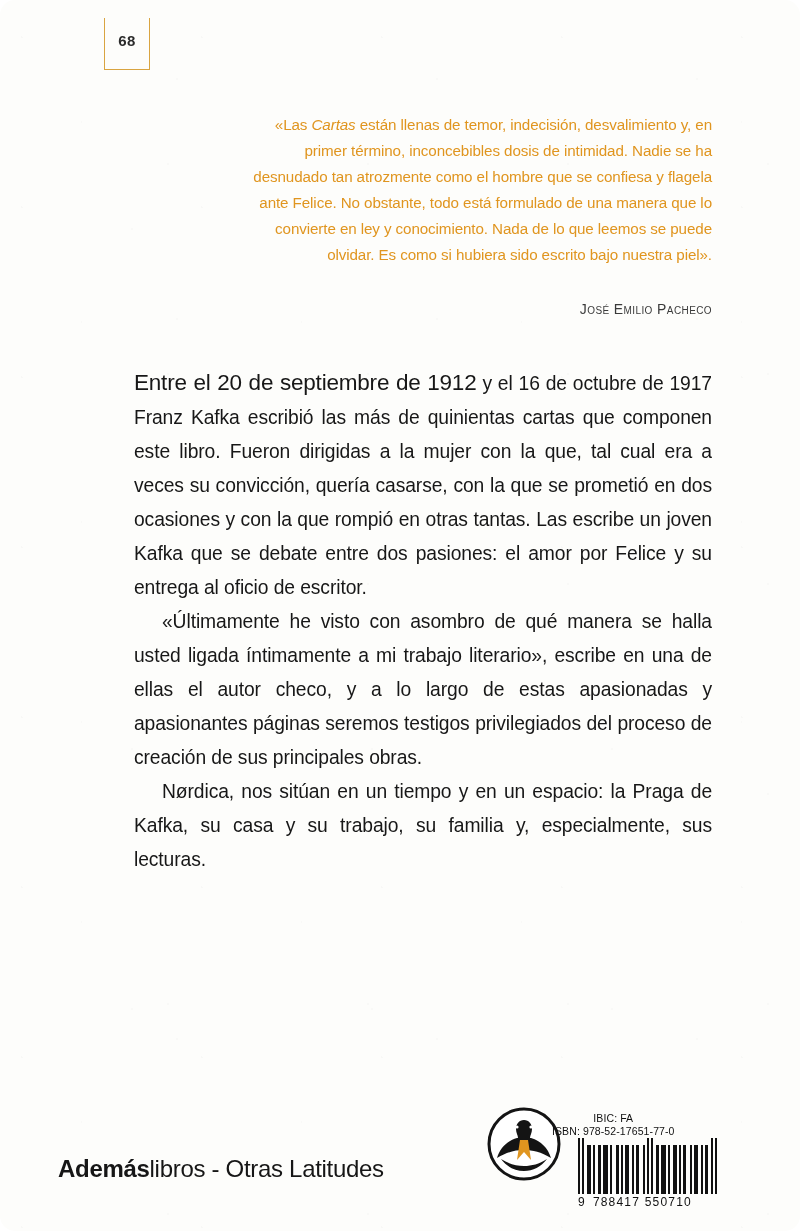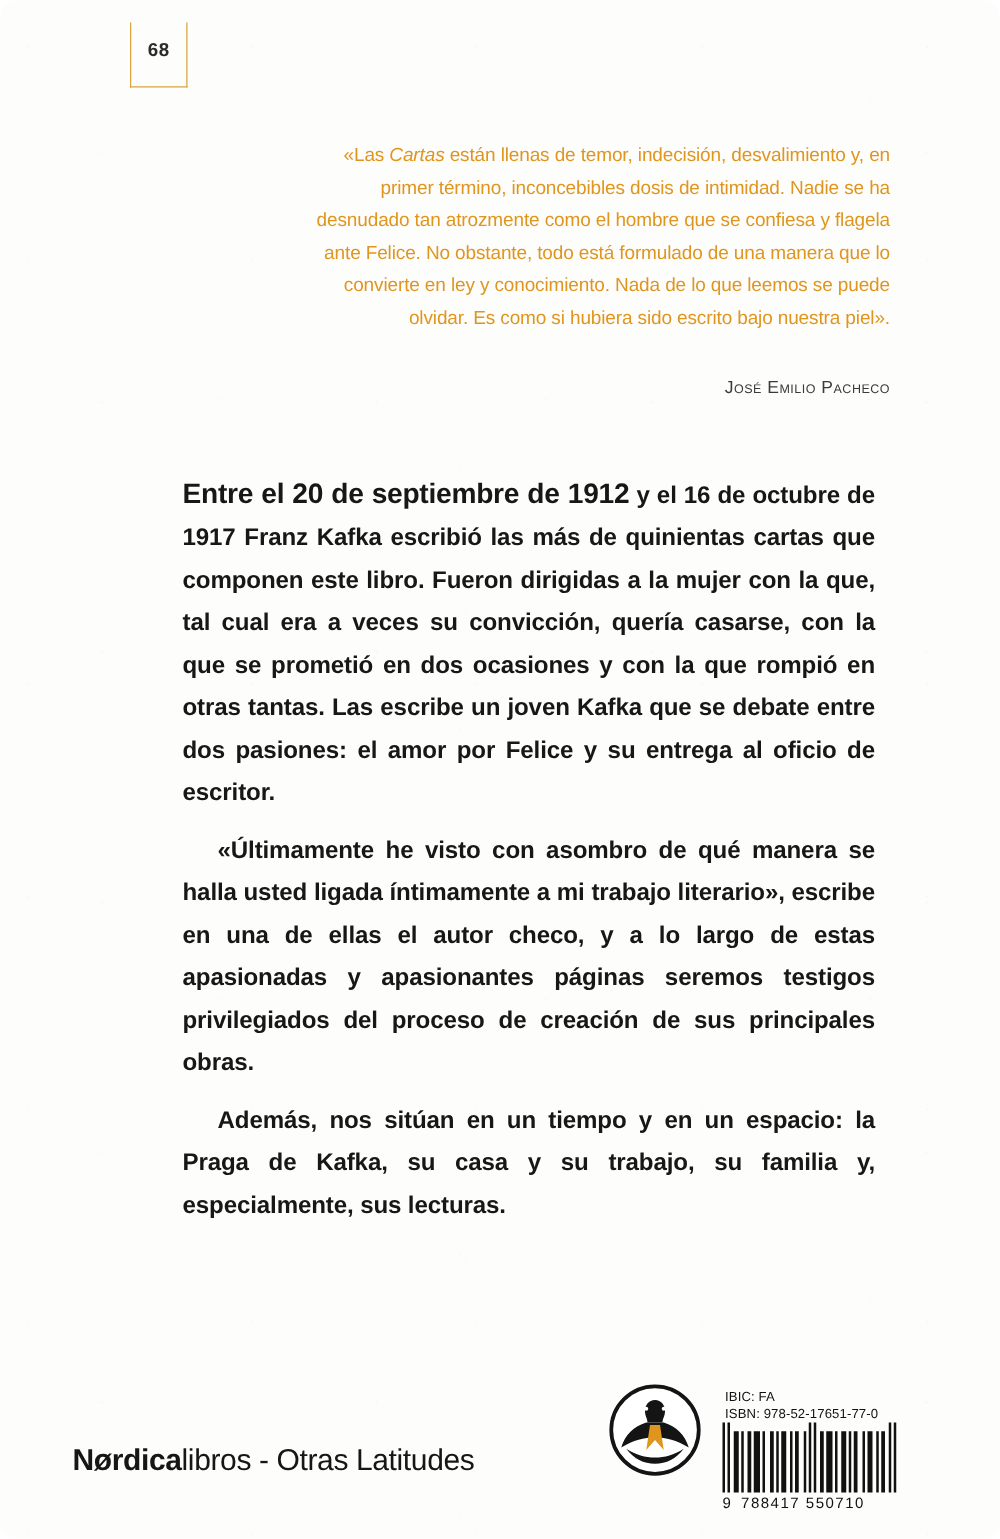--- a/index.html
+++ b/index.html
@@ -93,22 +93,21 @@
     top: 366px;
     width: 578px;
     text-align: justify;
     font-family: "Liberation Sans", sans-serif;
     font-size: 19.3px;
     line-height: 34px;
     color: #171717;
     letter-spacing: -0.1px;
   }
   .body-text p {
-    margin: 12px;
-    font-weight: bold;
+    margin: 0;
   }
   .body-text p + p {
     text-indent: 28px;
   }
   .lead-in {
     font-size: 22.5px;
     letter-spacing: -0.2px;
   }
 
   
@@ -143,27 +142,28 @@
     left: 487px;
     top: 1107px;
     width: 74px;
     height: 74px;
   }
   .logo-stamp svg { display: block; }
 
   
   .isbn-meta {
     position: absolute;
-    left: 580px;
+    left: 552px;
     top: 1112px;
     font-family: "Liberation Sans", sans-serif;
     font-size: 10.5px;
     color: #111;
     line-height: 13px;
     letter-spacing: 0.1px;
+    text-align: center;
   }
 
   
   .barcode-wrap {
     position: absolute;
     left: 578px;
     top: 1138px;
     width: 170px;
   }
   .barcode {
@@ -204,25 +204,25 @@
   <div class="folio-num">68</div>
 
   <div class="quote-block">
     <span>«Las </span><em>Cartas</em><span> están llenas de temor, indecisión, desvalimiento y, en primer término, inconcebibles dosis de intimidad. Nadie se ha desnudado tan atrozmente como el hombre que se confiesa y flagela ante Felice. No obstante, todo está formulado de una manera que lo convierte en ley y conocimiento. Nada de lo que leemos se puede olvidar. Es como si hubiera sido escrito bajo nuestra piel».</span>
     <div class="quote-attrib">José Emilio Pacheco</div>
   </div>
 
   <div class="body-text">
     <p><span class="lead-in">Entre el 20 de septiembre de 1912</span><span> y el 16 de octubre de 1917 Franz Kafka escribió las más de quinientas cartas que componen este libro. Fueron dirigidas a la mujer con la que, tal cual era a veces su convicción, quería casarse, con la que se prometió en dos ocasiones y con la que rompió en otras tantas. Las escribe un joven Kafka que se debate entre dos pasiones: el amor por Felice y su entrega al oficio de escritor.</span></p>
     <p>«Últimamente he visto con asombro de qué manera se halla usted ligada íntimamente a mi trabajo literario», escribe en una de ellas el autor checo, y a lo largo de estas apasionadas y apasionantes páginas seremos testigos privilegiados del proceso de creación de sus principales obras.</p>
-    <p>Además, nos sitúan en un tiempo y en un espacio: la Praga de Kafka, su casa y su trabajo, su familia y, especialmente, sus lecturas.</p>
+    <p>Nørdica, nos sitúan en un tiempo y en un espacio: la Praga de Kafka, su casa y su trabajo, su familia y, especialmente, sus lecturas.</p>
   </div>
 
   <div class="footer-brand">
-    <div class="brand-line"><span class="bold">Nørdica</span><span>libros - Otras Latitudes</span></div>
+    <div class="brand-line"><span class="bold">Además</span><span>libros - Otras Latitudes</span></div>
   </div>
 
   <div class="logo-stamp">
     <svg width="74" height="74" viewBox="0 0 74 74" aria-hidden="true">
       <circle cx="37" cy="37" r="35" fill="#ffffff" stroke="#141414" stroke-width="3"></circle>
       <path d="M37 13 c-5 0 -8 4 -8 9 c0 4 2 6 2 9 l12 0 c0 -3 2 -5 2 -9 c0 -5 -3 -9 -8 -9 z" fill="#141414"></path>
       <path d="M30 31 c-10 3 -17 10 -20 20 c10 -6 18 -8 27 -8 c9 0 17 2 27 8 c-3 -10 -10 -17 -20 -20 z" fill="#141414"></path>
       <path d="M33 33 l-3 20 l7 -8 l7 8 l-3 -20 z" fill="#e0951f"></path>
       <path d="M14 52 c8 5 15 7 23 7 c8 0 15 -2 23 -7 c-6 8 -14 12 -23 12 c-9 0 -17 -4 -23 -12 z" fill="#141414"></path>
       <circle cx="30" cy="20" r="1.6" fill="#ffffff"></circle>

